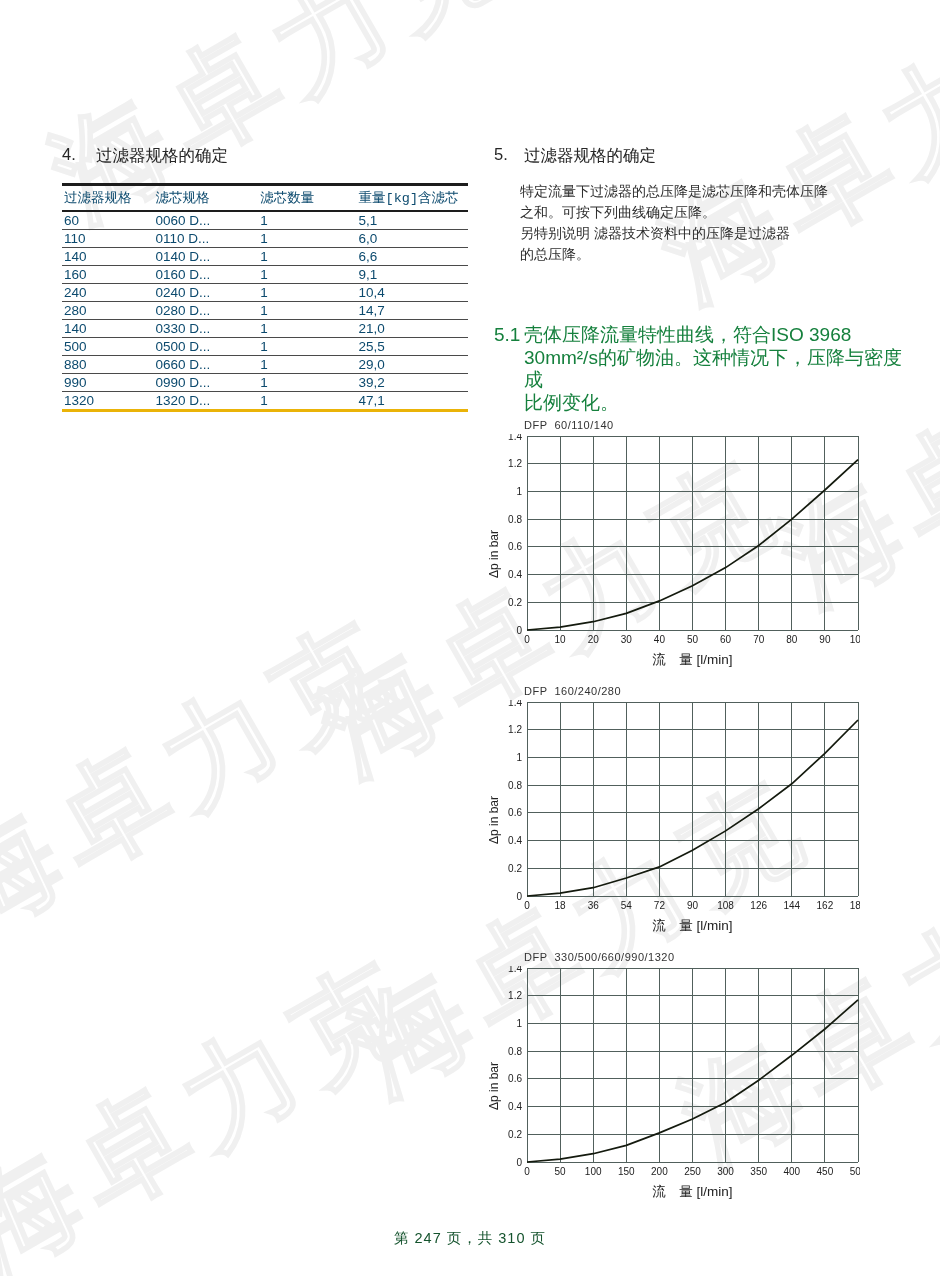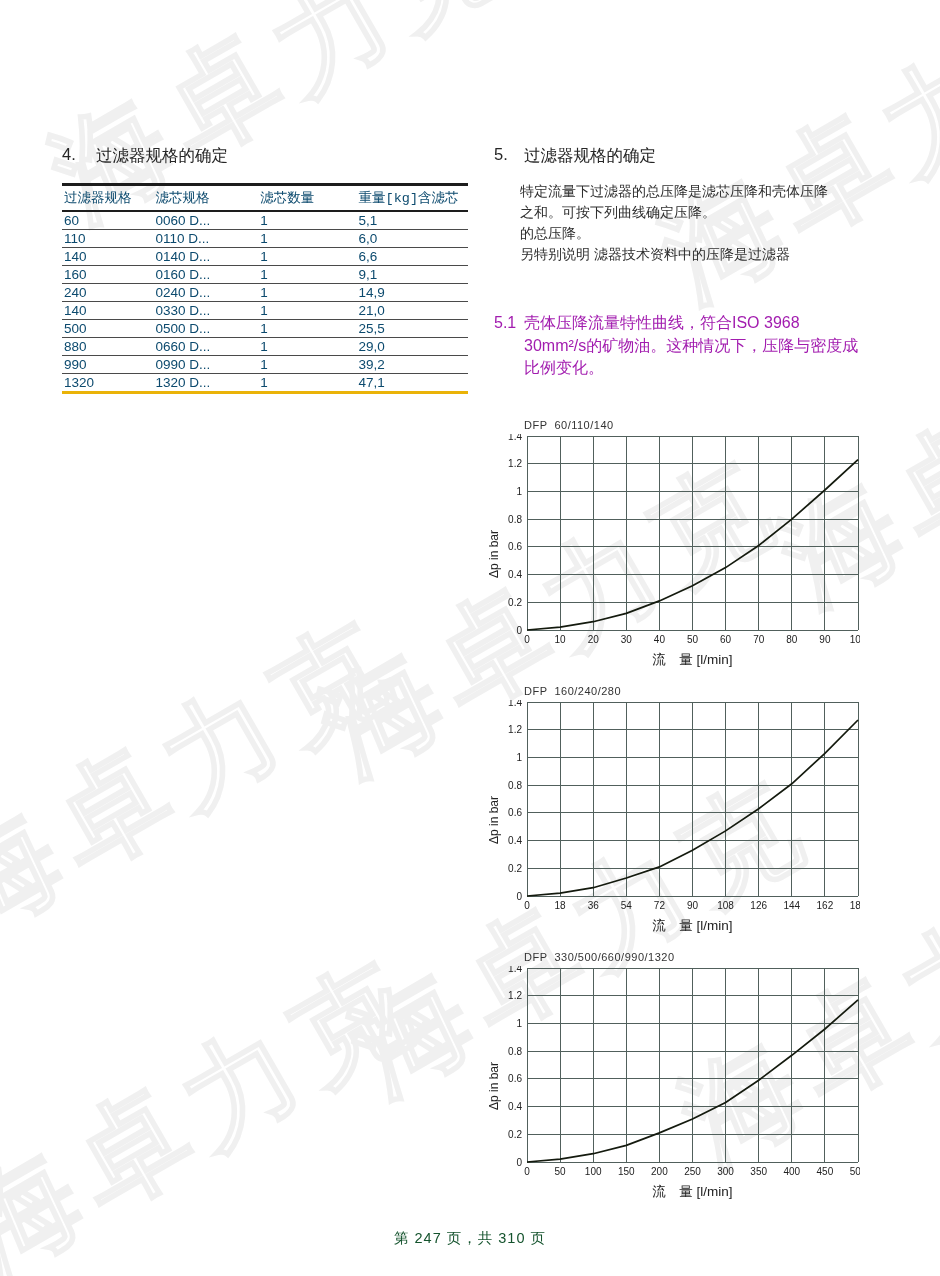--- a/index.html
+++ b/index.html
@@ -29,21 +29,21 @@
   }
   table.spec td{padding:1px 0 1px 2px;border-bottom:1px solid #4a4a4a;line-height:15px;}
   table.spec tr:last-child td{border-bottom:none;}
   table.spec .c1{width:91px;}
   table.spec .c2{width:106px;}
   table.spec .c3{width:99px;}
   table.spec .c4{width:110px;font-family:Liberation Mono, monospace;}
   
   .sec5{position:absolute;left:494px;top:145px;width:410px;z-index:1;}
   .sec5 .para{margin:14px 0 0 26px;font-size:14px;line-height:21px;color:#2e2e2e;}
-  .sec51{position:absolute;left:494px;top:312px;width:420px;z-index:1;font-size:16px;line-height:22.5px;color:#a21caf;}
+  .sec51{position:absolute;left:494px;top:324px;width:420px;z-index:1;font-size:19px;line-height:22.5px;color:#15803d;}
   .sec51 .row1{display:flex;}
   .sec51 .num{width:30px;flex:none;}
   .sec51 .cont{margin-left:30px;}
   
   .chart-block{position:absolute;left:480px;width:400px;z-index:1;}
   .chart-1{top:419px;}
   .chart-2{top:685px;}
   .chart-3{top:951px;}
   .chart-title{
     margin:0 0 3px 44px;font-size:11px;color:#333;white-space:pre;letter-spacing:0.5px;
@@ -108,21 +108,27 @@
         <tr>
           <td>160</td>
           <td>0160 D...</td>
           <td>1</td>
           <td>9,1</td>
         </tr>
         <tr>
           <td>240</td>
           <td>0240 D...</td>
           <td>1</td>
-          <td>14,9</td>
+          <td>10,4</td>
+        </tr>
+        <tr>
+          <td>280</td>
+          <td>0280 D...</td>
+          <td>1</td>
+          <td>14,7</td>
         </tr>
         <tr>
           <td>140</td>
           <td>0330 D...</td>
           <td>1</td>
           <td>21,0</td>
         </tr>
         <tr>
           <td>500</td>
           <td>0500 D...</td>
@@ -152,22 +158,22 @@
 </div>
 
 <div class="sec5">
   <div class="sec-heading">
     <span class="num" style="width:30px;">5.</span>
     <span>过滤器规格的确定</span>
   </div>
   <div class="para">
     <div>特定流量下过滤器的总压降是滤芯压降和壳体压降</div>
     <div>之和。可按下列曲线确定压降。</div>
+    <div>另特别说明 滤器技术资料中的压降是过滤器</div>
     <div>的总压降。</div>
-    <div>另特别说明 滤器技术资料中的压降是过滤器</div>
   </div>
 </div>
 
 <div class="sec51">
   <div class="row1">
     <span class="num">5.1</span>
     <span>壳体压降流量特性曲线，符合ISO 3968</span>
   </div>
   <div class="cont">
     <div>30mm²/s的矿物油。这种情况下，压降与密度成</div>

